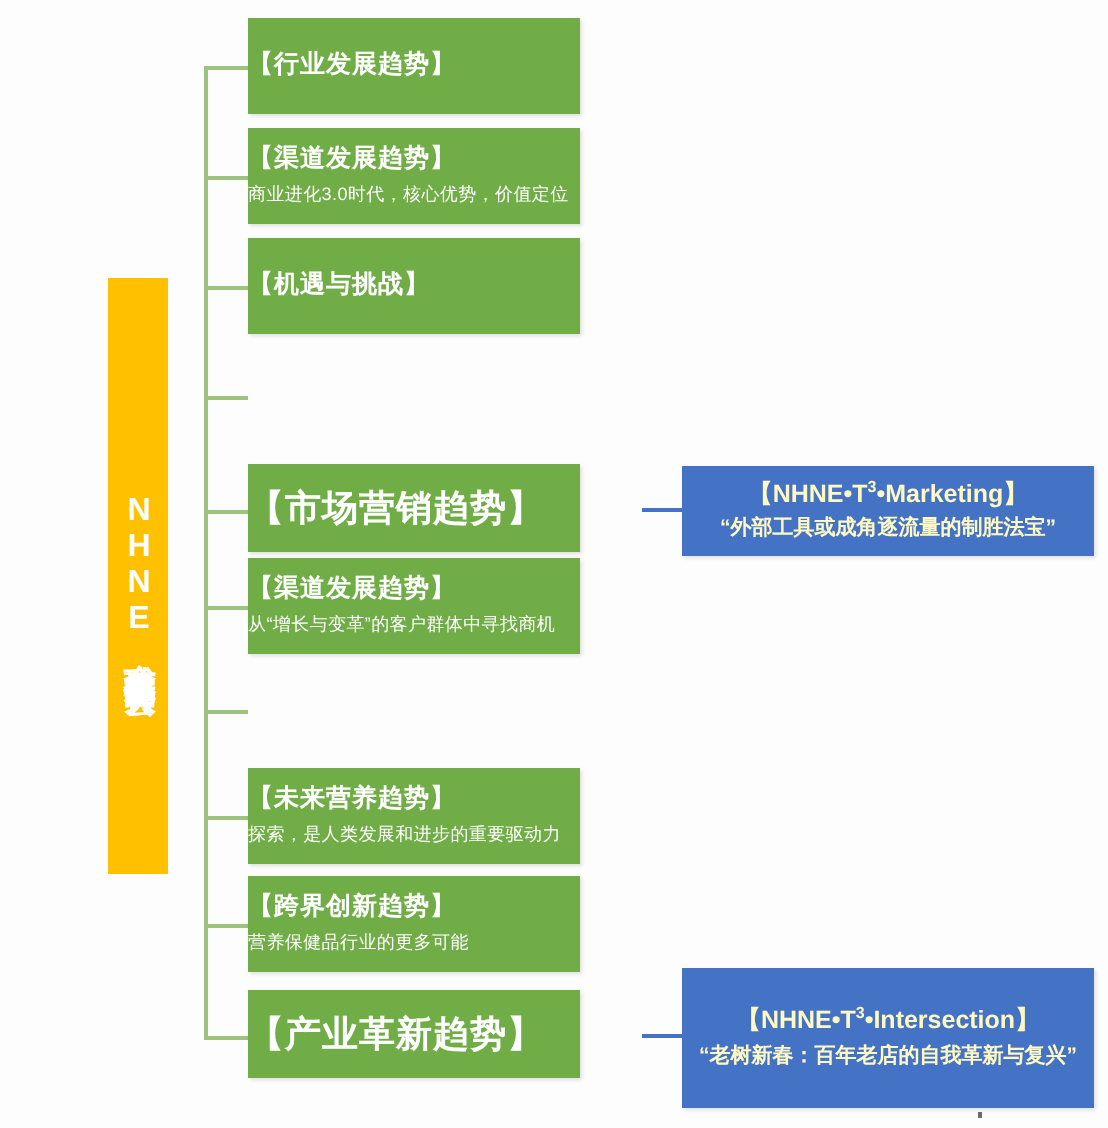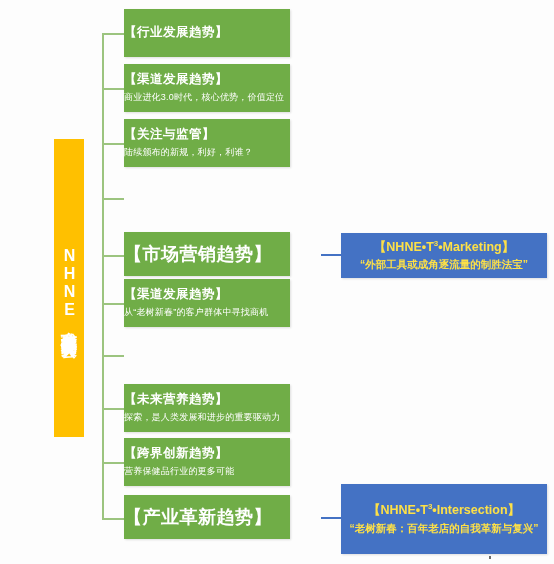--- a/index.html
+++ b/index.html
@@ -100,21 +100,21 @@
   .bbox {
     position: absolute;
     left: 341px;
     width: 206px;
     background: #4472C4;
     box-sizing: border-box;
     display: flex;
     flex-direction: column;
     align-items: center;
     justify-content: center;
-    color: #fde047;
+    color: #fef9c3;
     padding: 4px 6px;
     box-shadow: 1px 1px 2px rgba(0,0,0,0.12);
   }
   .bbox .btitle {
     font-size: 12.5px;
     font-weight: bold;
     line-height: 1.3;
     white-space: nowrap;
   }
   .bbox .btitle sup {
@@ -168,32 +168,31 @@
   <div class="gbox" style="top:9px;height:48px">
     <span class="title">【行业发展趋势】</span>
   </div>
 
   <div class="gbox" style="top:64px;height:48px">
     <span class="title">【渠道发展趋势】</span>
     <span class="sub">商业进化3.0时代，核心优势，价值定位</span>
   </div>
 
   <div class="gbox" style="top:119px;height:48px">
-    <span class="title">【关注与监管】</span>
-    <span class="sub">陆续颁布的新规，利好，利谁？</span>
+    <span class="title">【机遇与挑战】</span>
   </div>
 
 
   <div class="gbox nosub" style="top:232px;height:44px">
     <span class="title">【市场营销趋势】</span>
   </div>
 
   <div class="gbox" style="top:279px;height:48px">
     <span class="title">【渠道发展趋势】</span>
-    <span class="sub">从“老树新春”的客户群体中寻找商机</span>
+    <span class="sub">从“增长与变革”的客户群体中寻找商机</span>
   </div>
 
 
   <div class="gbox" style="top:384px;height:48px">
     <span class="title">【未来营养趋势】</span>
     <span class="sub">探索，是人类发展和进步的重要驱动力</span>
   </div>
 
   <div class="gbox nosub" style="top:495px;height:44px">
     <span class="title">【产业革新趋势】</span>

